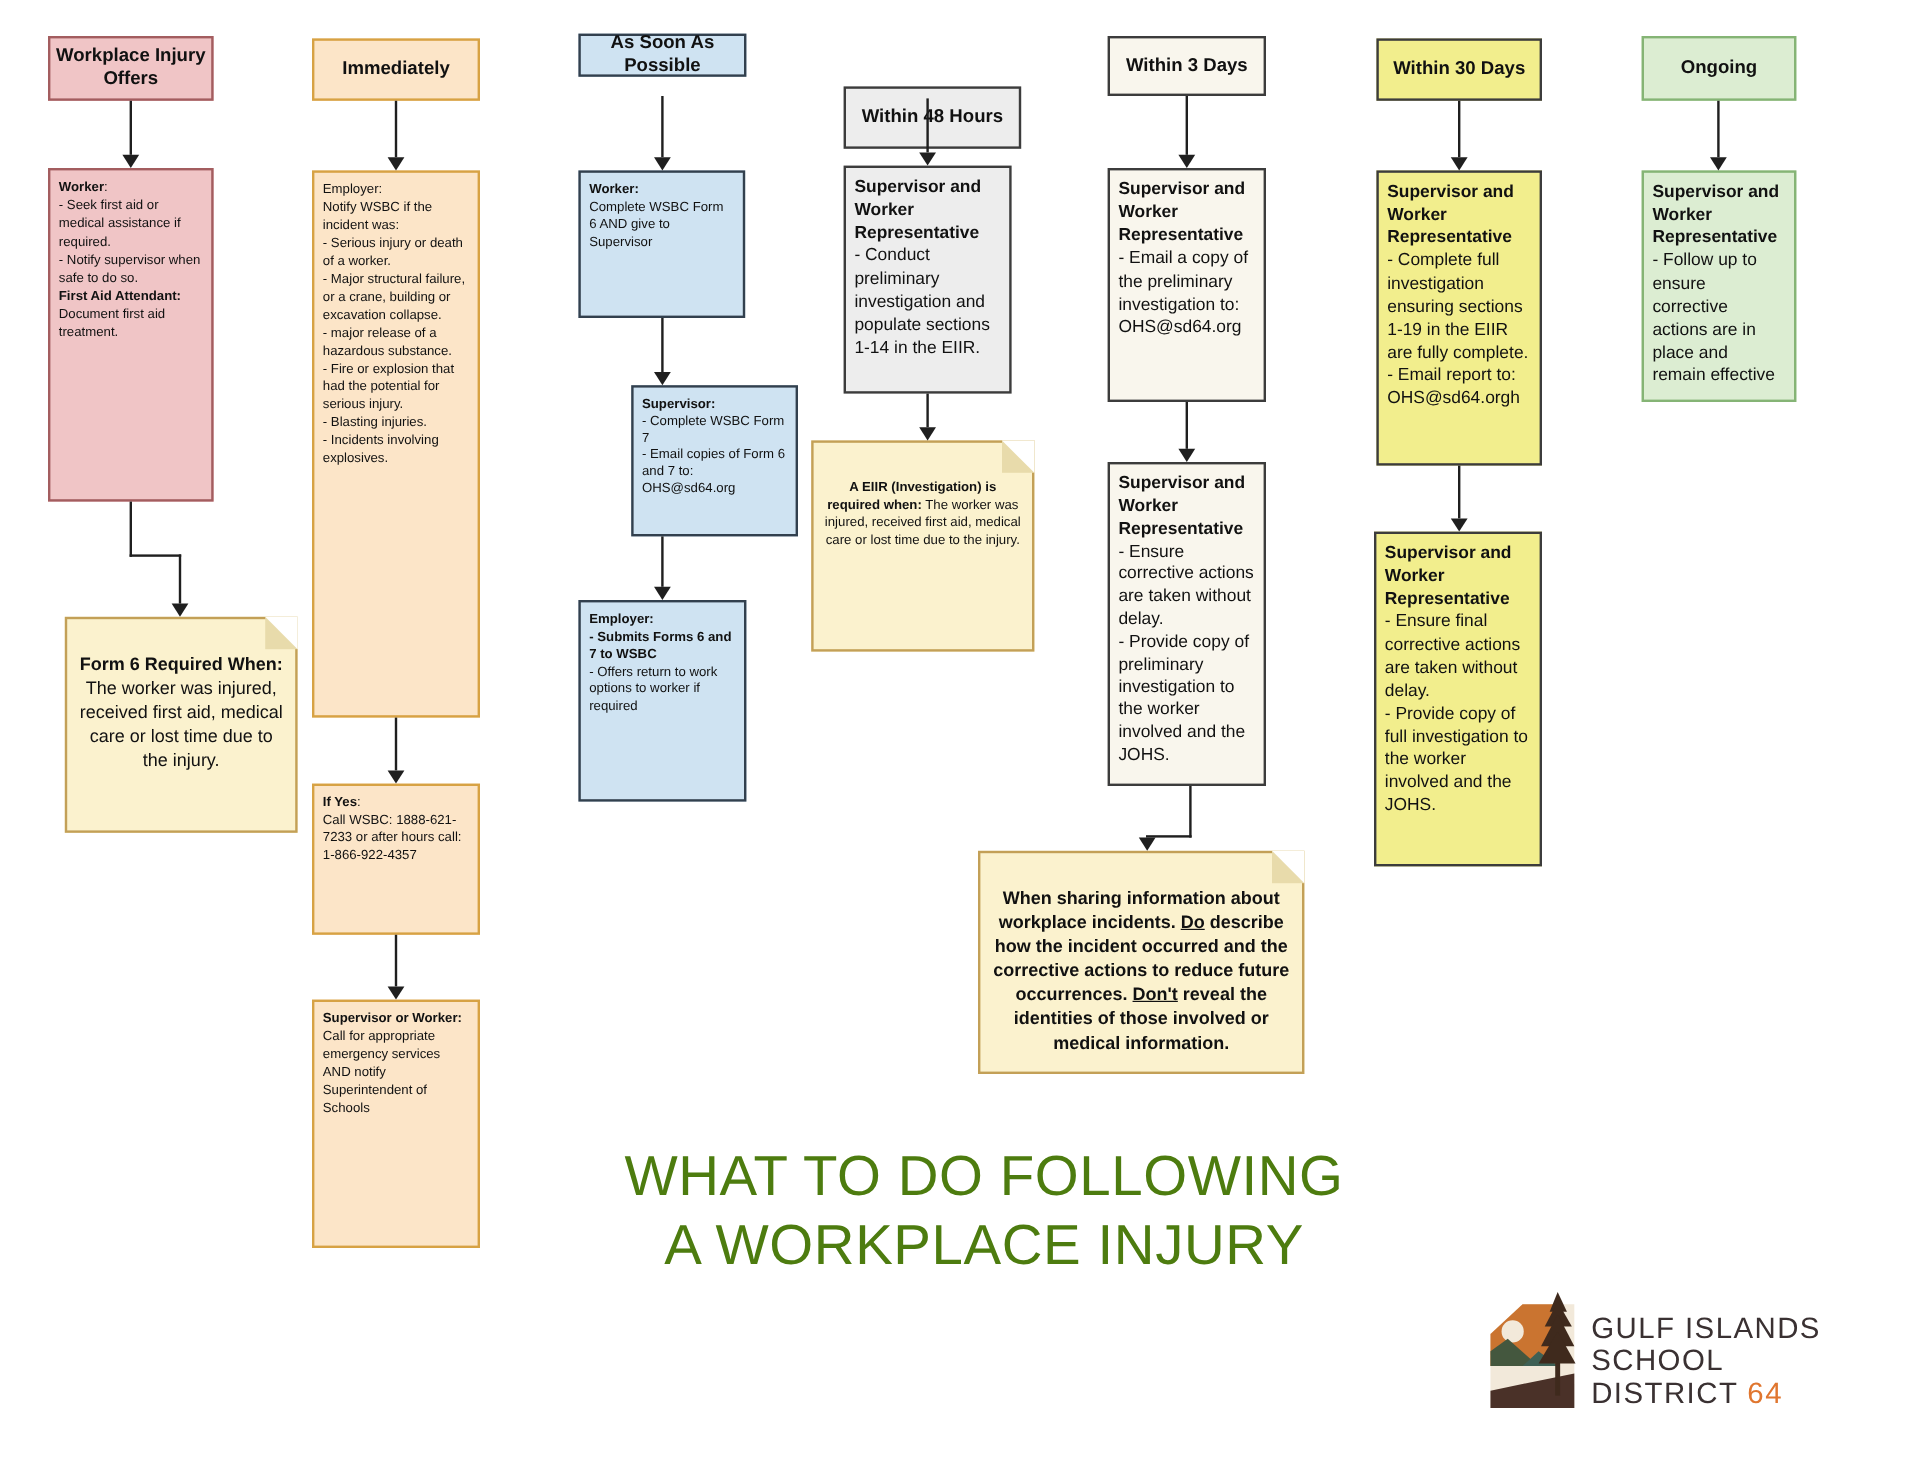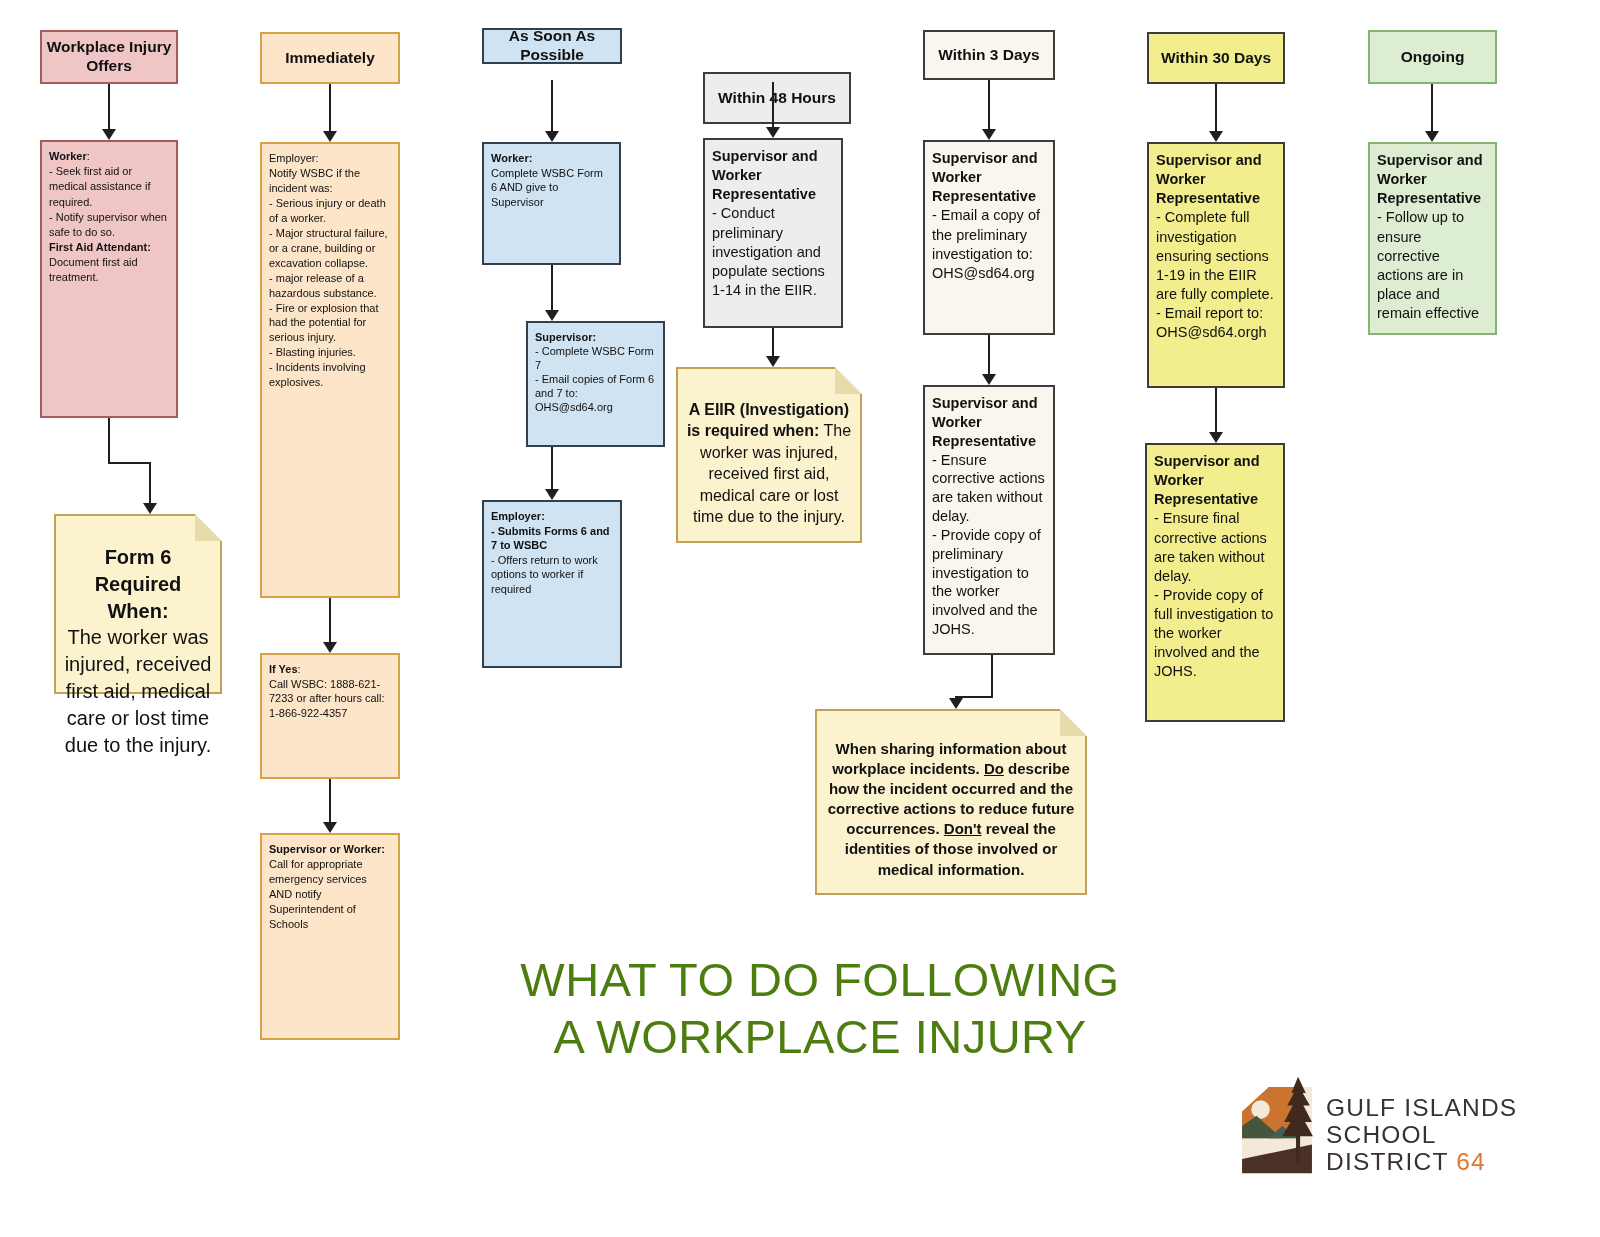--- a/index.html
+++ b/index.html
@@ -11,21 +11,21 @@
     position:absolute;box-sizing:border-box;border:2px solid;
     display:flex;align-items:center;justify-content:center;text-align:center;
     font-weight:bold;font-size:15.5px;line-height:1.2;padding:2px 4px;
   }
   .bx{
     position:absolute;box-sizing:border-box;border:2px solid;
     padding:7px 7px;font-size:11px;line-height:1.32;white-space:pre-line;
   }
   .note{
     position:absolute;box-sizing:border-box;border:2px solid #c3a057;background:#fbf2ce;
-    padding:8px 8px;font-size:16px;line-height:1.34;white-space:pre-line;text-align:center;
+    padding:8px 8px;font-size:11px;line-height:1.34;white-space:pre-line;text-align:center;
   }
   .fold{
     position:absolute;top:-2px;right:-2px;width:0;height:0;border-style:solid;
     border-width:0 27px 27px 0;
     border-color:#ffffff #ffffff #e8dbab #e8dbab;
   }
   
   .c1{background:#f0c5c6;border-color:#a35d5f;}
   .c2{background:#fce5c8;border-color:#d7a244;}
   .c3{background:#cfe3f2;border-color:#32404e;}
@@ -55,21 +55,21 @@
 <body>
 
 <div id="stage">
 
   <div class="hdr c1" style="left:40px;top:30px;width:138px;height:54px;">Workplace Injury Offers</div>
   <div class="bx c1" style="left:40px;top:140px;width:138px;height:278px;line-height:1.38;"><span style="font-weight: bold;">Worker</span><span>:
 - Seek first aid or medical assistance if required.
 - Notify supervisor when safe to do so.
 </span><span style="font-weight: bold;">First Aid Attendant:</span><span>
 Document first aid treatment.</span></div>
-  <div class="note" style="left:54px;top:514px;width:168px;height:180px;padding-top:28px;font-size:20px;"><div class="fold"></div><span style="font-weight: bold;">Form 6 Required When:</span><span>
+  <div class="note" style="left:54px;top:514px;width:194px;height:180px;padding-top:28px;font-size:15px;"><div class="fold"></div><span style="font-weight: bold;">Form 6 Required When:</span><span>
 The worker was injured, received first aid, medical care or lost time due to the injury.</span></div>
 
   <div class="hdr c2" style="left:260px;top:32px;width:140px;height:52px;">Immediately</div>
   <div class="bx c2" style="left:260px;top:142px;width:140px;height:456px;line-height:1.36;"><span style="font-weight: normal;">Employer</span><span>:
 Notify WSBC if the incident was:
 - Serious injury or death of a worker.
 - Major structural failure, or a crane, building or excavation collapse.
 - major release of a hazardous substance.
 - Fire or explosion that had the potential for serious injury.
 - Blasting injuries.

